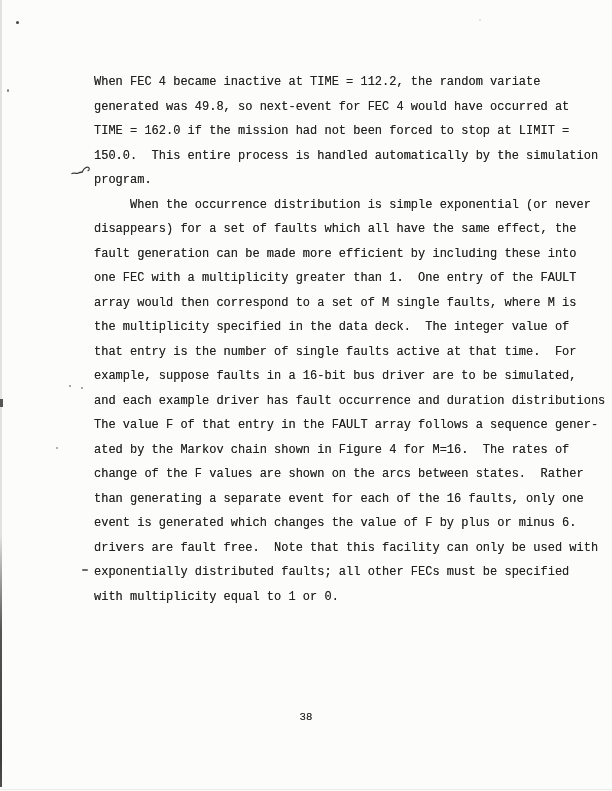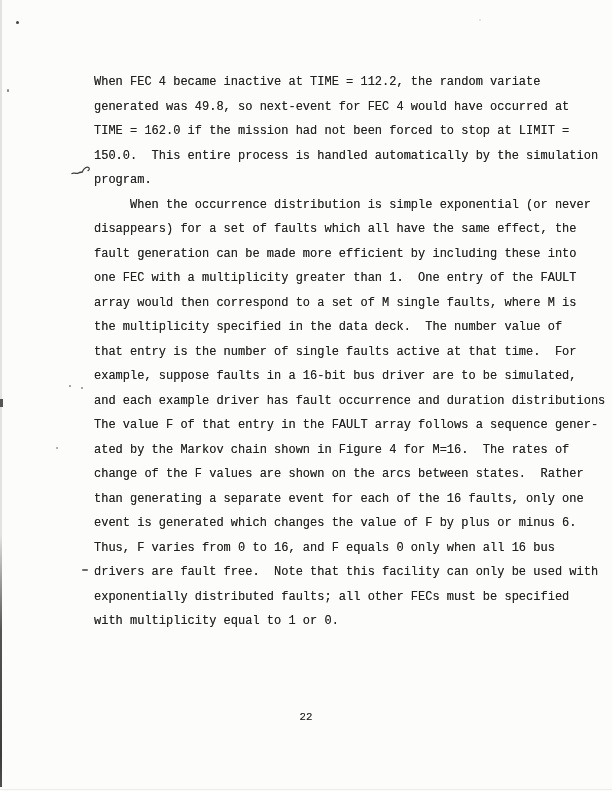--- a/index.html
+++ b/index.html
@@ -120,30 +120,29 @@
     <div class="line">When FEC 4 became inactive at TIME = 112.2, the random variate</div>
     <div class="line">generated was 49.8, so next-event for FEC 4 would have occurred at</div>
     <div class="line">TIME = 162.0 if the mission had not been forced to stop at LIMIT =</div>
     <div class="line">150.0.  This entire process is handled automatically by the simulation</div>
     <div class="line">program.</div>
     <div class="line">     When the occurrence distribution is simple exponential (or never</div>
     <div class="line">disappears) for a set of faults which all have the same effect, the</div>
     <div class="line">fault generation can be made more efficient by including these into</div>
     <div class="line">one FEC with a multiplicity greater than 1.  One entry of the FAULT</div>
     <div class="line">array would then correspond to a set of M single faults, where M is</div>
-    <div class="line">the multiplicity specified in the data deck.  The number value of</div>
+    <div class="line">the multiplicity specified in the data deck.  The integer value of</div>
     <div class="line">that entry is the number of single faults active at that time.  For</div>
     <div class="line">example, suppose faults in a 16-bit bus driver are to be simulated,</div>
     <div class="line">and each example driver has fault occurrence and duration distributions</div>
     <div class="line">The value F of that entry in the FAULT array follows a sequence gener-</div>
     <div class="line">ated by the Markov chain shown in Figure 4 for M=16.  The rates of</div>
     <div class="line">change of the F values are shown on the arcs between states.  Rather</div>
     <div class="line">than generating a separate event for each of the 16 faults, only one</div>
     <div class="line">event is generated which changes the value of F by plus or minus 6.</div>
-    <div class="line">Thus, F varies from 0 to 16, and F equals 0 only when all 16 bus</div>
     <div class="line">drivers are fault free.  Note that this facility can only be used with</div>
     <div class="line">exponentially distributed faults; all other FECs must be specified</div>
     <div class="line">with multiplicity equal to 1 or 0.</div>
   </div>
 
-  <div class="page-number">22</div>
+  <div class="page-number">38</div>
 
 </div>
 
 </body></html>

